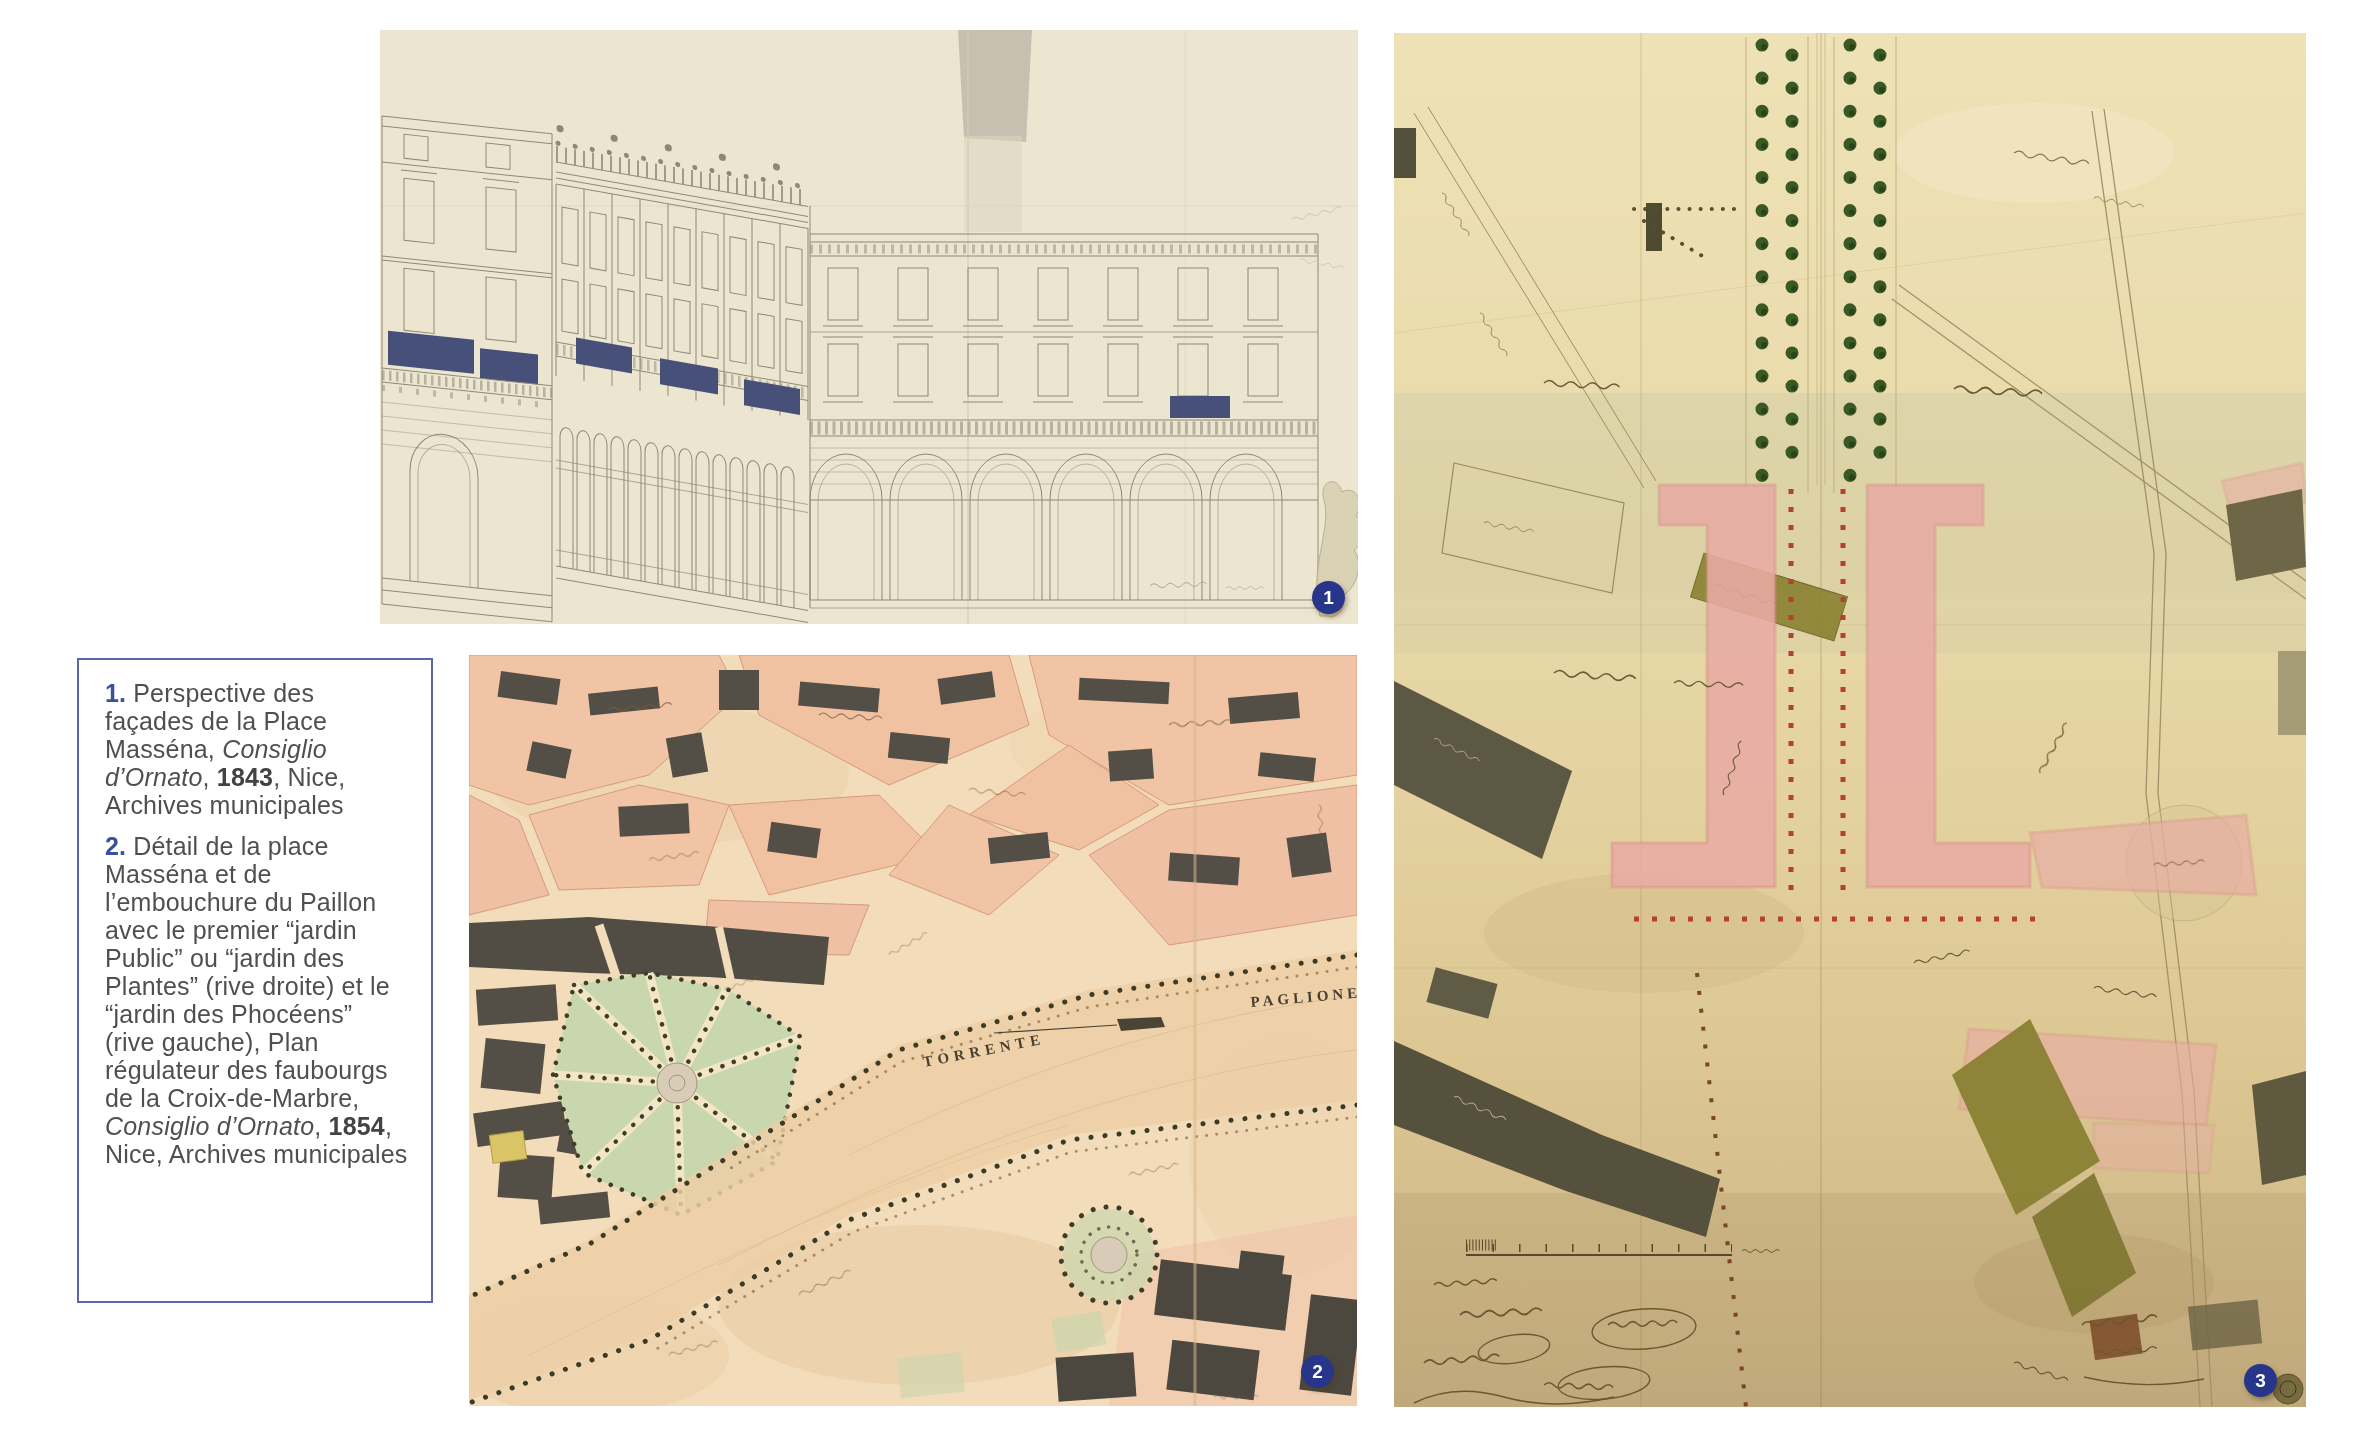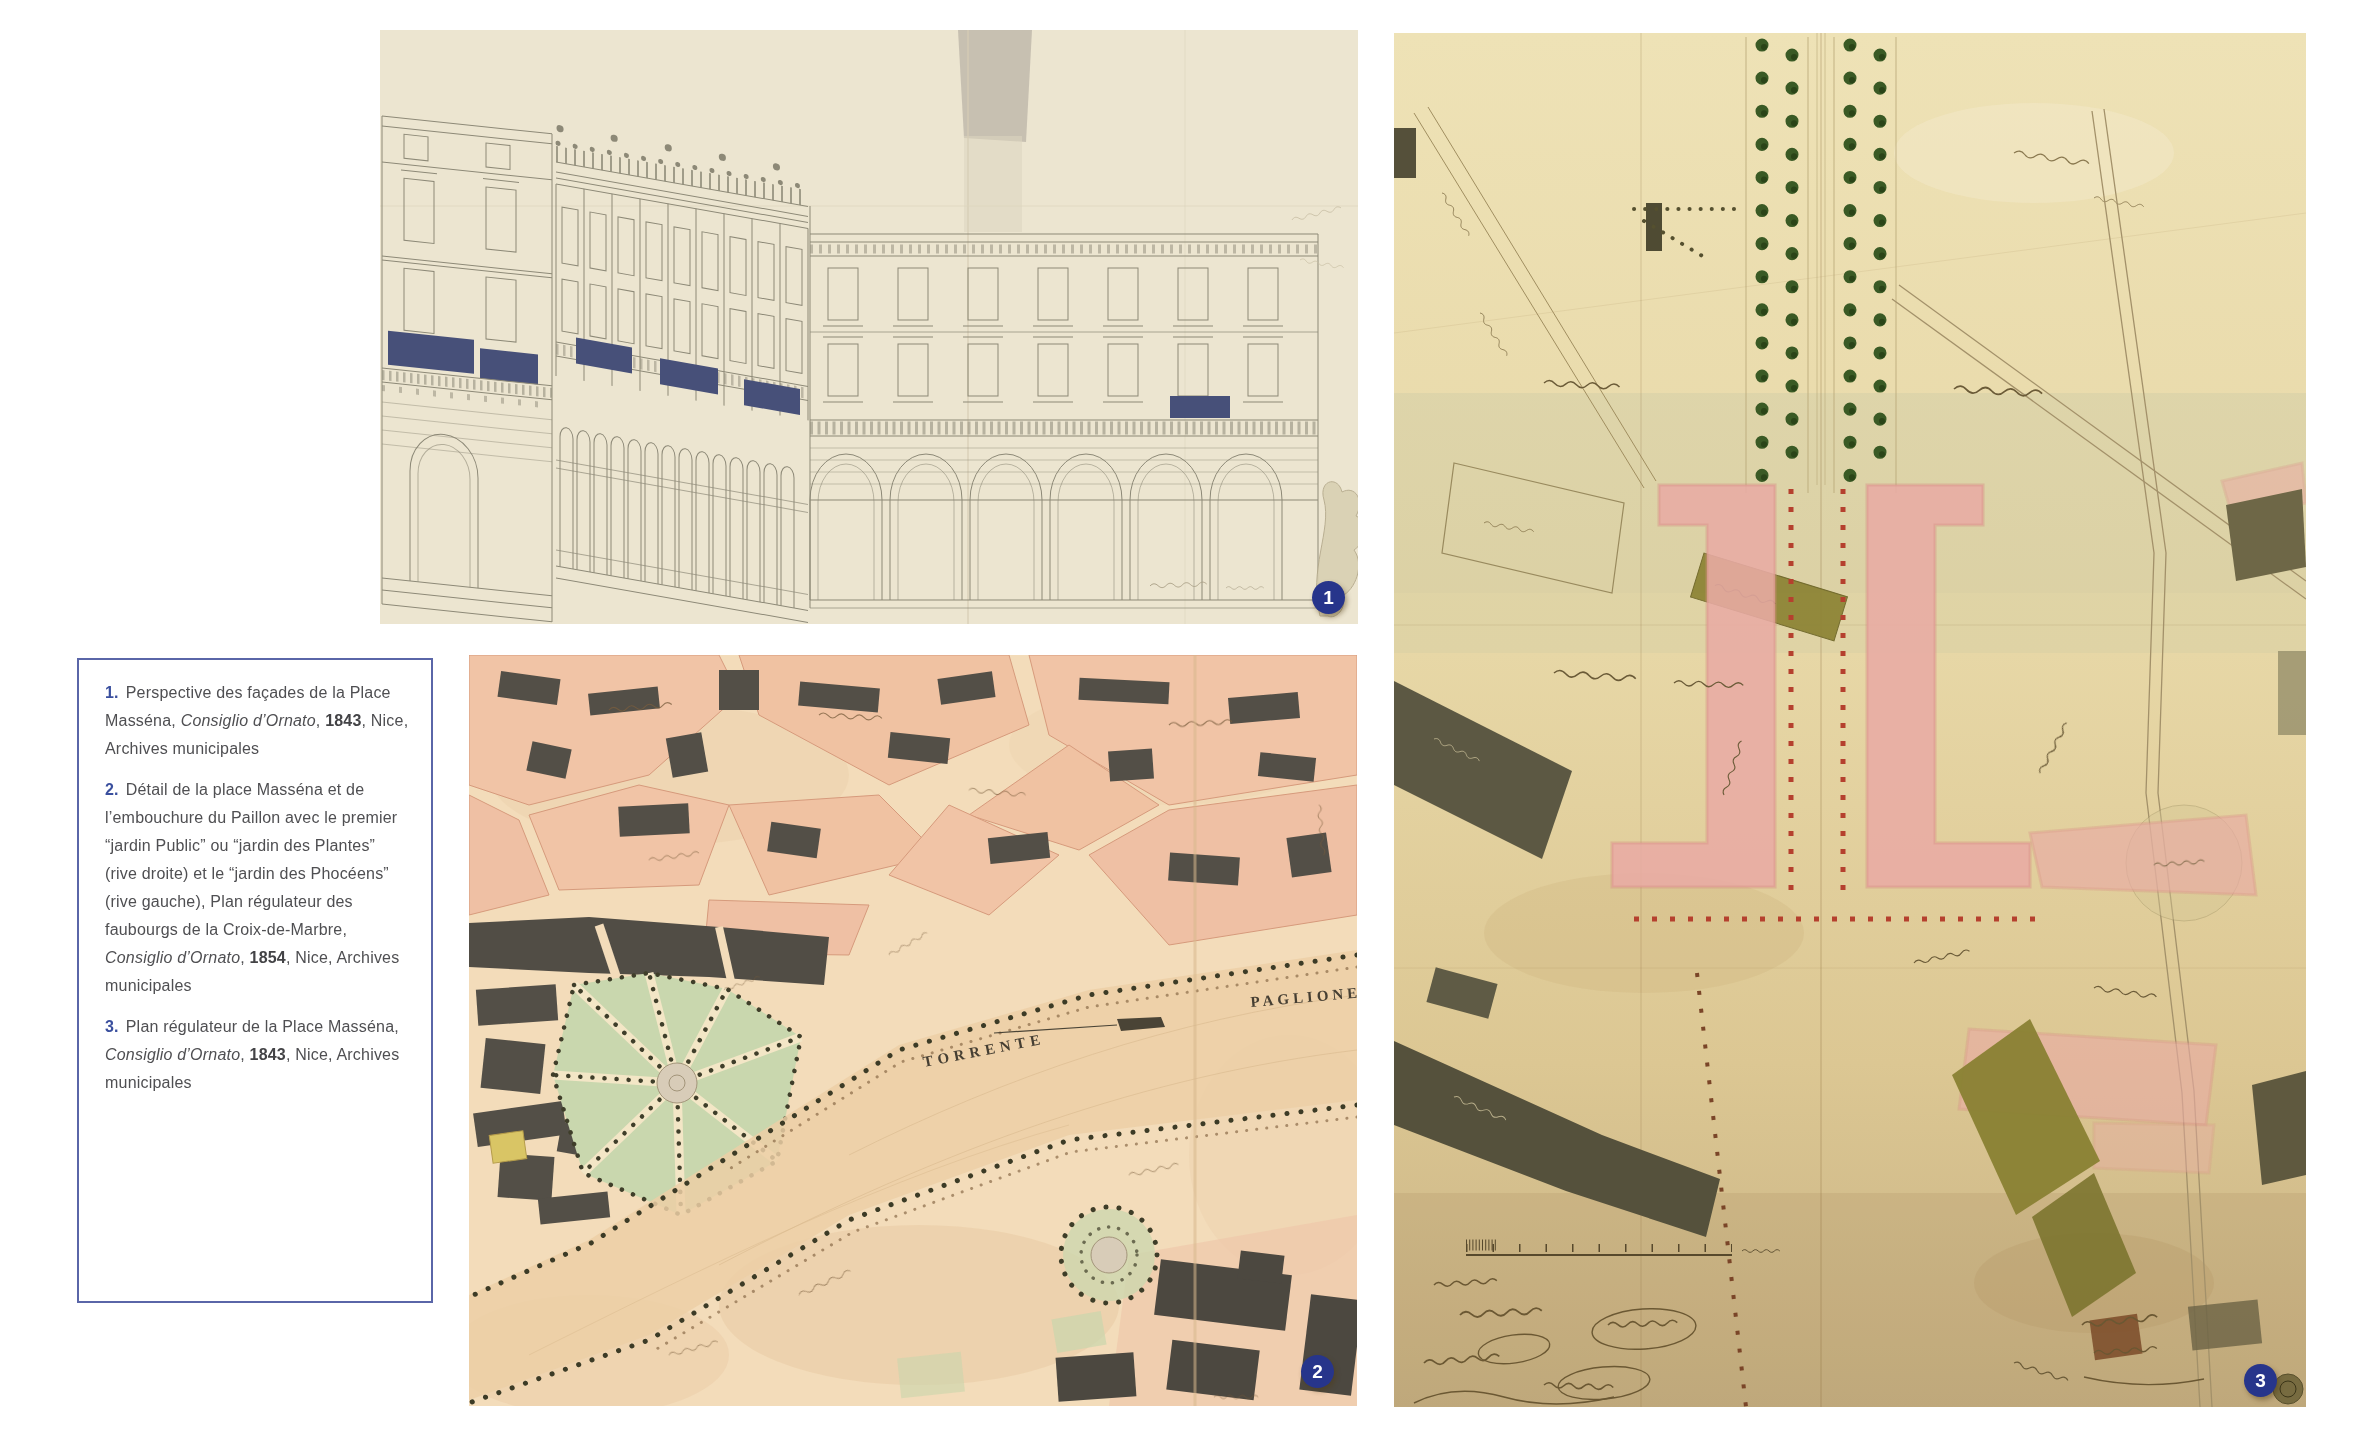--- a/index.html
+++ b/index.html
@@ -5,21 +5,21 @@
   html,body{margin:0;padding:0;background:#ffffff;}
   .page{position:relative;width:2378px;height:1438px;background:#ffffff;overflow:hidden;
         font-family:"Liberation Sans",sans-serif;}
   .fig{position:absolute;}
   .fig svg{display:block;width:100%;height:100%;}
   .badge{position:absolute;width:33px;height:33px;border-radius:50%;background:#27358b;color:#fff;
          font-weight:bold;font-size:19px;line-height:33px;text-align:center;
          box-shadow:2px 3px 5px rgba(80,60,20,.45);}
   .caption-panel{position:absolute;left:77px;top:658px;width:356px;height:645px;box-sizing:border-box;
          border:2px solid #5a66a8;background:#ffffff;padding:19px 22px 16px 26px;overflow:hidden;}
-  .cap{margin:0 0 13px 0;font-size:16px;line-height:28px;color:#4f4f52;letter-spacing:0.2px;}
+  .cap{margin:0 0 13px 0;font-size:25px;line-height:28px;color:#4f4f52;letter-spacing:0.2px;}
   .cap .num{color:#3a4f9e;font-weight:bold;margin-right:7px;}
   .cap em{font-style:italic;}
   .cap .yr{font-weight:bold;color:#434346;}
 </style>
 </head>
 <body>
 
 <div class="page">
 
   <div class="fig" style="left:380px;top:30px;width:978px;height:594px;">
@@ -176,21 +176,20 @@
       </g>
     </svg>
     <div class="badge" style="left:932px;top:551px;">
       <span>1</span>
     </div>
   </div>
 
   <aside class="caption-panel">
     <p class="cap"><strong class="num">1.</strong><span>Perspective des façades de la Place Masséna, </span><em>Consiglio d’Ornato</em><span>, </span><strong class="yr">1843</strong><span>, Nice, Archives municipales</span></p>
     <p class="cap"><strong class="num">2.</strong><span>Détail de la place Masséna et de l’embouchure du Paillon avec le premier “jardin Public” ou “jardin des Plantes” (rive droite) et le “jardin des Phocéens” (rive gauche), Plan régulateur des faubourgs de la Croix-de-Marbre, </span><em>Consiglio d’Ornato</em><span>, </span><strong class="yr">1854</strong><span>, Nice, Archives municipales</span></p>
-    <p class="cap"><strong class="num">3.</strong><span>Plan régulateur de la Place Masséna, </span><em>Consiglio d’Ornato</em><span>, </span><strong class="yr">1843</strong><span>, Nice, Archives municipales</span></p>
   </aside>
 
   <div class="fig" style="left:469px;top:655px;width:888px;height:751px;">
     <svg viewBox="0 0 888 751" preserveAspectRatio="none">
       <defs>
         <path id="scr2" fill="none" d="M0 0c3-3 6-3 9 0c3 3 6 3 9 0c3-3 6-3 9 0c3 3 6 3 9 0c3-3 6-3 9 0c3 3 6 3 9 0c3-3 6-3 9 0"></path>
       </defs>
       <rect width="888" height="751" fill="#f3dcba"></rect>
       <ellipse cx="200" cy="120" rx="180" ry="70" fill="#e8c9a2" opacity="0.3"></ellipse>
       <ellipse cx="700" cy="90" rx="160" ry="60" fill="#eccfa8" opacity="0.3"></ellipse>

